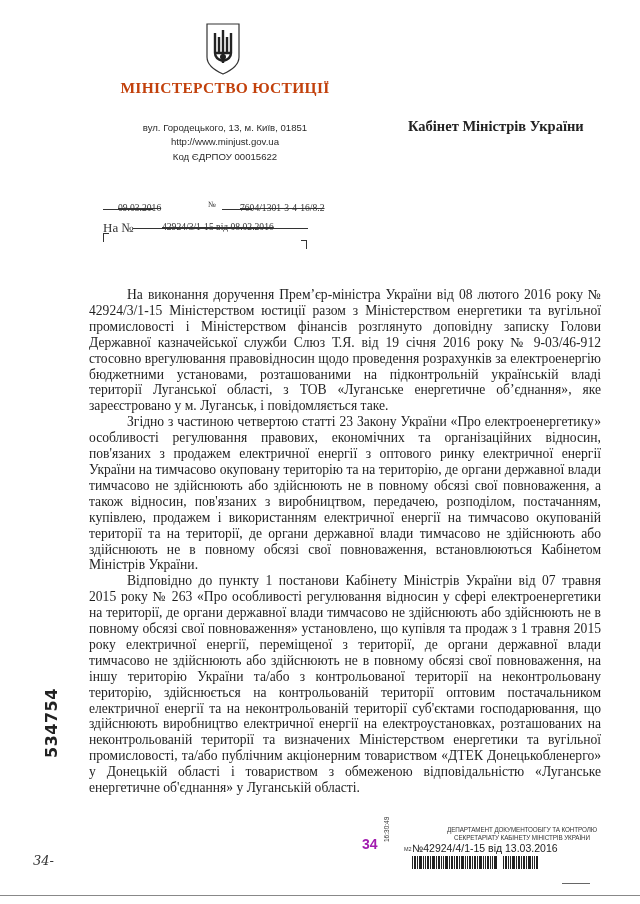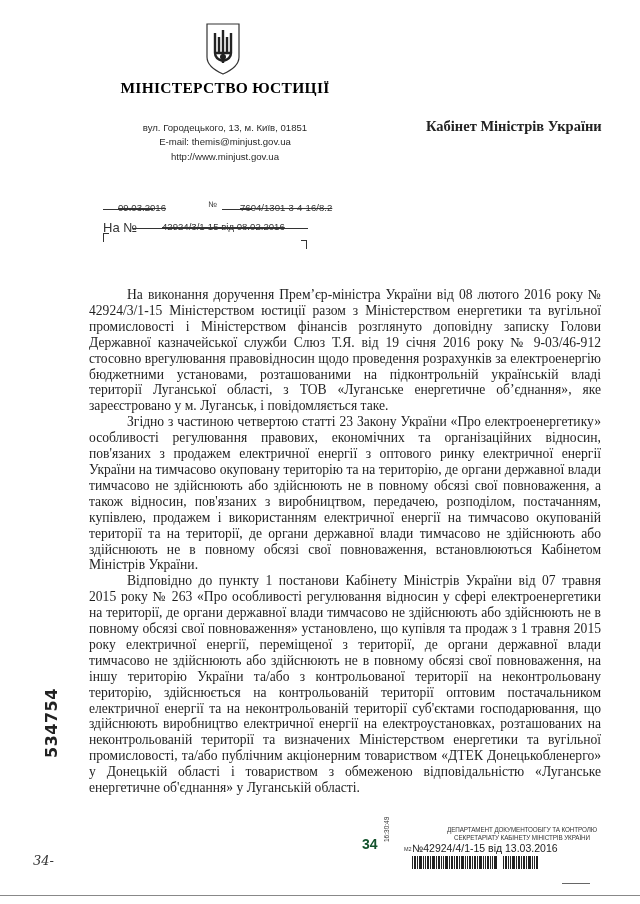--- a/index.html
+++ b/index.html
@@ -5,30 +5,30 @@
   html, body { margin: 0; padding: 0; }
   body {
     width: 640px; height: 904px; background: #ffffff; position: relative; overflow: hidden;
     font-family: "Liberation Serif", serif; color: #1a1a1a;
   }
   .abs { position: absolute; }
   .emblem { left: 205px; top: 23px; width: 36px; height: 52px; }
   .ministry-name {
     left: 100px; top: 78px; width: 250px; text-align: center;
     font-family: "Liberation Serif", serif; font-weight: bold; font-size: 15.5px; line-height: 19px;
-    letter-spacing: 0.3px; color: #000000;
+    letter-spacing: 0.3px; color: #c2410c;
   }
   .contacts {
     left: 100px; top: 121px; width: 250px; text-align: center;
     font-family: "Liberation Sans", sans-serif; font-size: 9.6px; line-height: 14.3px; color: #2a2a2a;
   }
   .addressee {
-    left: 426px; top: 118px; font-weight: bold; font-size: 14.5px; color: #222;
+    left: 408px; top: 118px; font-weight: bold; font-size: 14.5px; color: #222;
   }
-  .reg-line { font-family: Liberation Sans, sans-serif; font-size: 9.6px; color: #333; }
+  .reg-line { font-family: Liberation Serif, serif; font-size: 9.6px; color: #333; }
   .strike { text-decoration: line-through; }
   .rule { border-top: 1px solid #333; height: 0; }
   .corner-l { left: 103px; top: 233px; width: 5px; height: 8px; border-left: 1px solid #333; border-top: 1px solid #333; }
   .corner-r { left: 301px; top: 240px; width: 5px; height: 8px; border-right: 1px solid #333; border-top: 1px solid #333; }
 
   .body-text {
     left: 89px; top: 287px; width: 512px;
     font-size: 13.6px; line-height: 15.9px; text-align: justify; color: #1f1f1f;
   }
   .body-text p { margin: 0; text-indent: 38px; }
@@ -39,21 +39,21 @@
     font-family: "Liberation Sans", sans-serif; font-size: 6.3px; line-height: 7.5px; color: #333; letter-spacing: -0.1px;
   }
   .stamp-num {
     left: 412px; top: 842px; font-family: "Liberation Sans", sans-serif; font-size: 10.5px; color: #222;
   }
   .stamp-m2 { left: 404px; top: 846px; font-family: "Liberation Sans", sans-serif; font-size: 5.5px; color: #333; }
   .stamp-time {
     left: 383px; top: 842px; font-family: "Liberation Sans", sans-serif; font-size: 6.5px; color: #333;
     transform: rotate(-90deg); transform-origin: left top; white-space: nowrap;
   }
-  .page-count { left: 362px; top: 836px; font-family: "Liberation Sans", sans-serif; font-weight: bold; font-size: 14px; color: #14532d; }
+  .page-count { left: 362px; top: 836px; font-family: "Liberation Sans", sans-serif; font-weight: bold; font-size: 14px; color: #a21caf; }
   .barcode { left: 412px; top: 856px; width: 168px; height: 13px; }
   .barcode span { display: inline-block; height: 13px; background: #222; margin-right: 1px; vertical-align: top; }
   .reg-vertical {
     left: 42px; top: 758px; font-family: "DejaVu Sans", sans-serif; font-size: 16px; font-weight: 600; color: #222;
     transform: rotate(-90deg); transform-origin: left top; white-space: nowrap; letter-spacing: 0.5px;
   }
   .handwritten { left: 33px; top: 853px; font-family: "DejaVu Serif", serif; font-style: italic; font-size: 13px; color: #333; }
   .bottom-rule { left: 0; top: 895px; width: 640px; border-top: 1px solid #888; }
   .short-rule { left: 562px; top: 883px; width: 28px; border-top: 1px solid #666; }
 </style>
@@ -63,22 +63,22 @@
 <svg class="abs emblem" viewBox="0 0 36 52">
   <path d="M2 1 H34 V34 Q34 44 18 51 Q2 44 2 34 Z" fill="none" stroke="#333" stroke-width="1.2"></path>
   <path d="M18 7 V40 M10 10 V30 Q10 36 18 38 Q26 36 26 30 V10 M14 14 V30 M22 14 V30 M10 30 H26" fill="none" stroke="#222" stroke-width="2.4"></path>
   <circle cx="18" cy="34" r="3" fill="#222"></circle>
 </svg>
 <div class="abs ministry-name">
   <div>МІНІСТЕРСТВО ЮСТИЦІЇ</div>
 </div>
 <div class="abs contacts">
   <div>вул. Городецького, 13, м. Київ, 01851</div>
-  <div>E-mail: themis@minjust.gov.ua</div>
   <div>http://www.minjust.gov.ua</div>
+  <div>Код ЄДРПОУ 00015622</div>
 </div>
 
 <div class="abs addressee">Кабінет Міністрів України</div>
 
 <div class="abs rule" style="left:103px; top:209px; width:50px;"></div>
 <div class="abs reg-line strike" style="left:118px; top:202px;">09.03.2016</div>
 <div class="abs reg-line" style="left:208px; top:200px; font-size:8px;">№</div>
 <div class="abs rule" style="left:222px; top:209px; width:30px;"></div>
 <div class="abs reg-line strike" style="left:240px; top:202px;">7604/1301-3-4-16/8.2</div>
 <div class="abs reg-line" style="left:103px; top:220px; font-size:13px;">На №</div>

